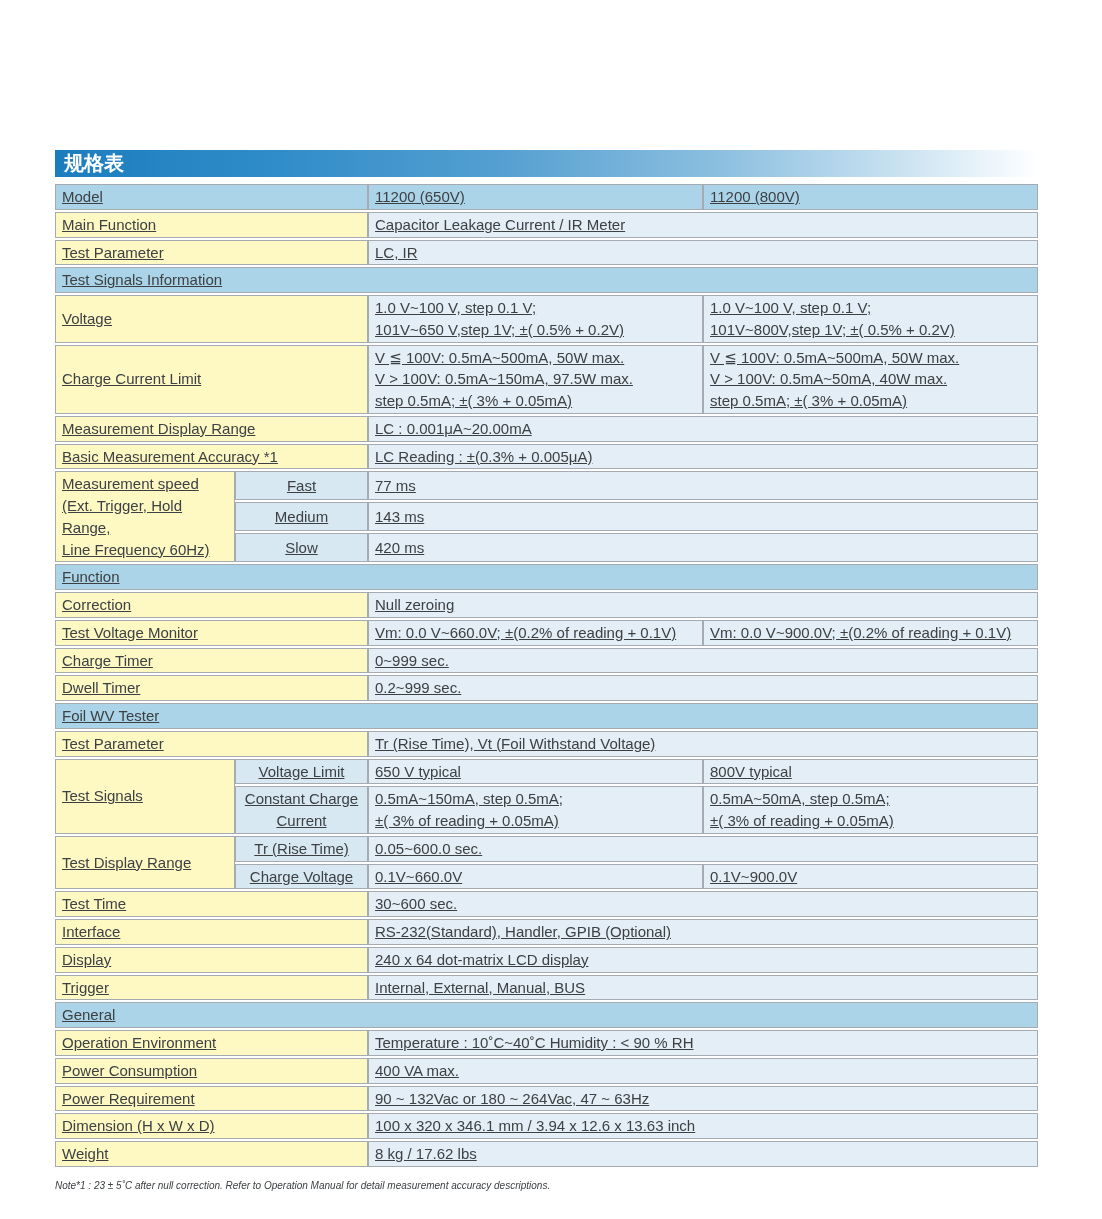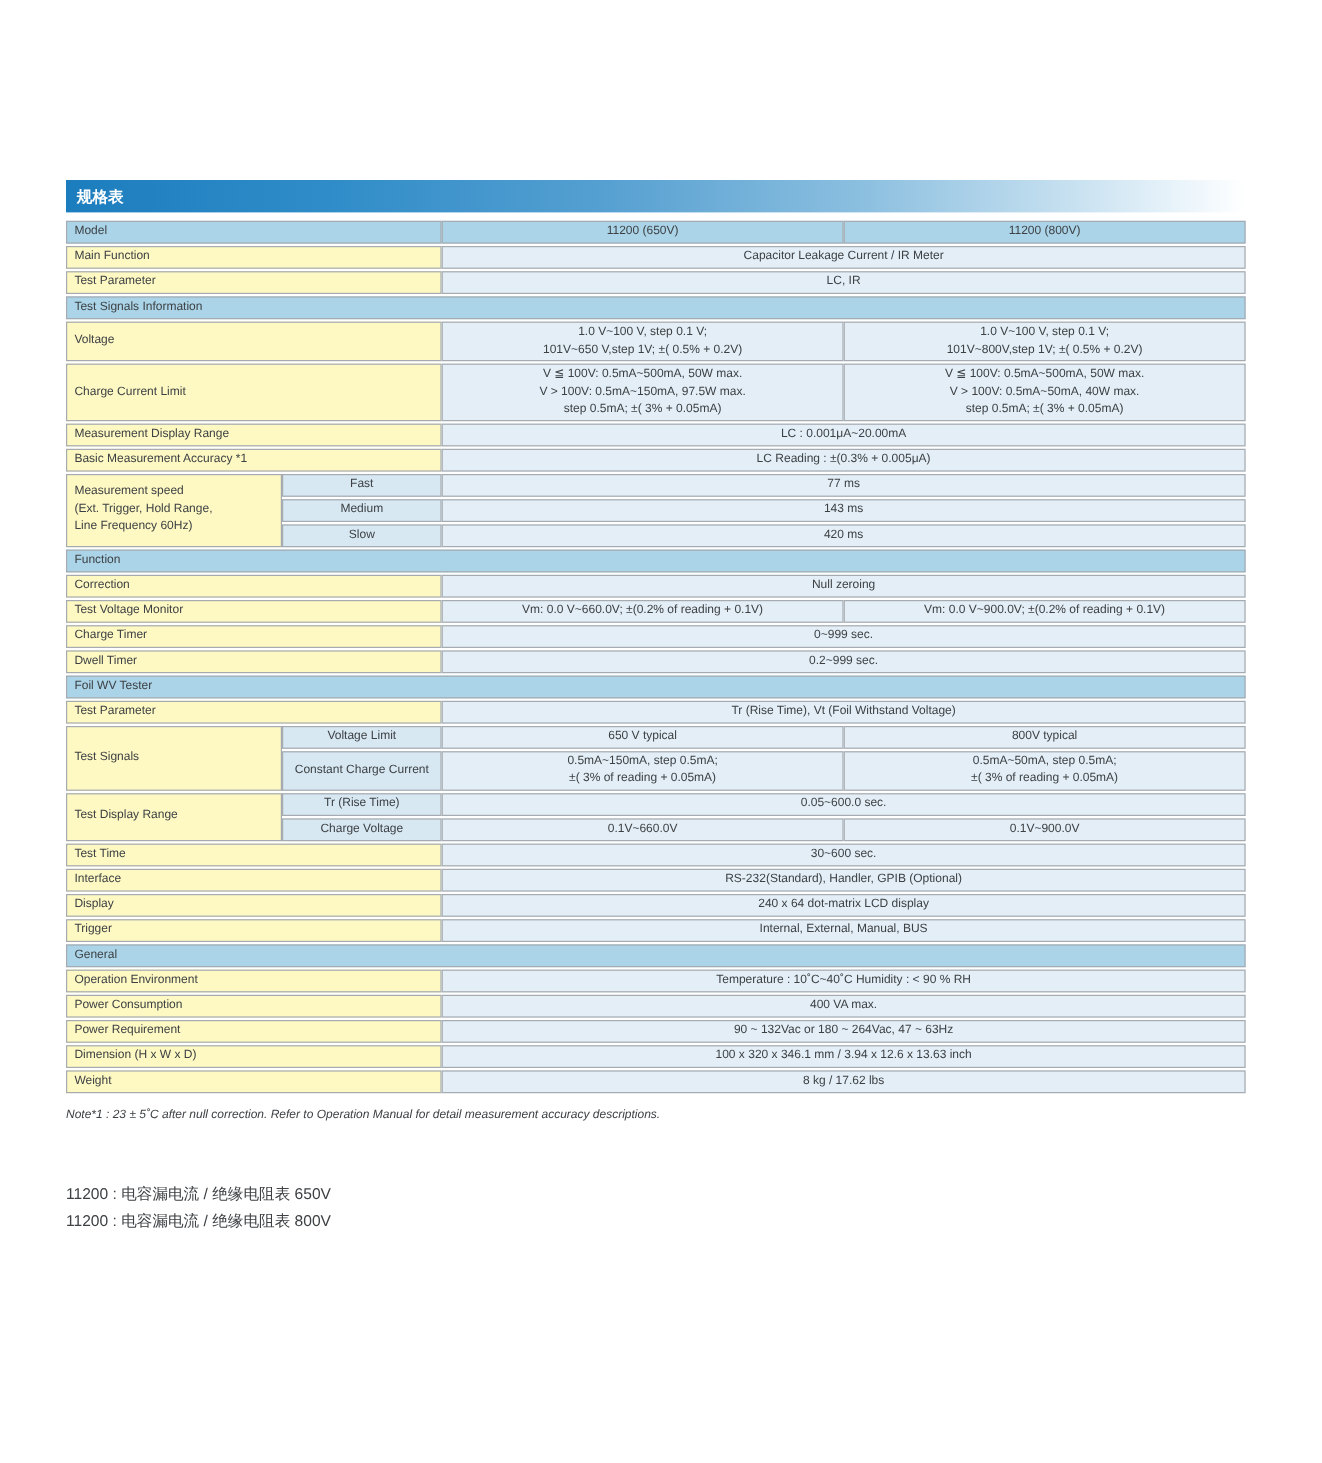--- a/index.html
+++ b/index.html
@@ -9,45 +9,46 @@
     color:#3d4144;
     -webkit-font-smoothing:antialiased;
   }
   .content{width:983px;margin:150px 0 0 55px;}
 
   .bar{
     height:27px;
     background:linear-gradient(to right,#1c7dbe 0%,#2f8cc8 22%,#549fd1 45%,#8dc0e0 68%,#c6e0f0 85%,#f3f9fd 97%,#ffffff 100%);
     color:#ffffff;
     font-weight:bold;
-    font-size:13px;
+    font-size:20px;
     display:flex;align-items:center;
     padding-left:9px;box-sizing:border-box;
   }
 
   table.spec{
     width:100%;
     border-collapse:separate;
     border-spacing:0 2px;
     margin-top:5px;
-    font-size:10px;
+    font-size:15px;
     table-layout:fixed;
+    text-decoration:underline;
   }
   table.spec td{
     border:1px solid #a5abb0;
     padding:1px 6px;
     height:19px;
     box-sizing:border-box;
     vertical-align:middle;
     line-height:1.45;
     overflow:hidden;
   }
   td.label{background:#fef9c3;text-align:left;white-space:pre-line;}
   td.sub{background:#d7e8f3;text-align:center;}
-  td.val{background:#e3eef6;text-align:center;white-space:pre-line;}
+  td.val{background:#e3eef6;white-space:pre-line;}
   tr.colhead td{background:#abd4e8;}
   td.section{background:#abd4e8;text-align:left;}
 
   .note{font-size:10px;line-height:1.52;margin:9px 0 0 0;font-style:italic;}
   .note2{margin-top:2px;padding-left:5px;}
 
   .order-list{list-style:none;margin:22px 0 0 0;padding:0;font-size:13px;line-height:23.5px;}
   .ordering{margin-top:46px;}
 </style>
 </head>

